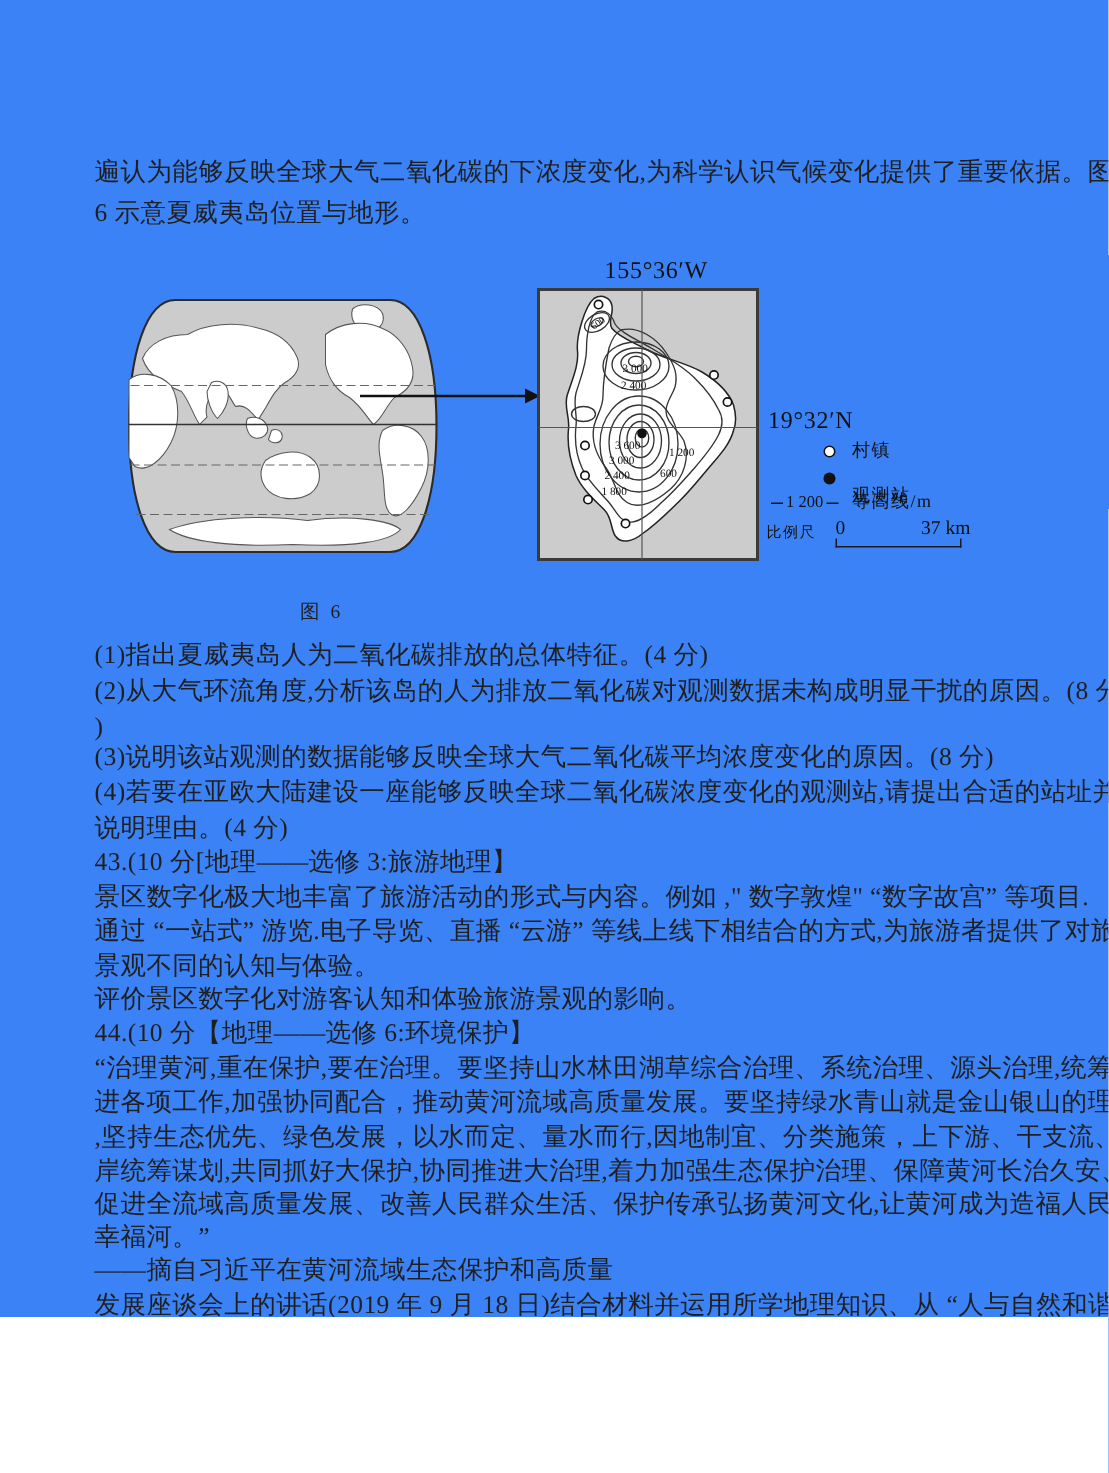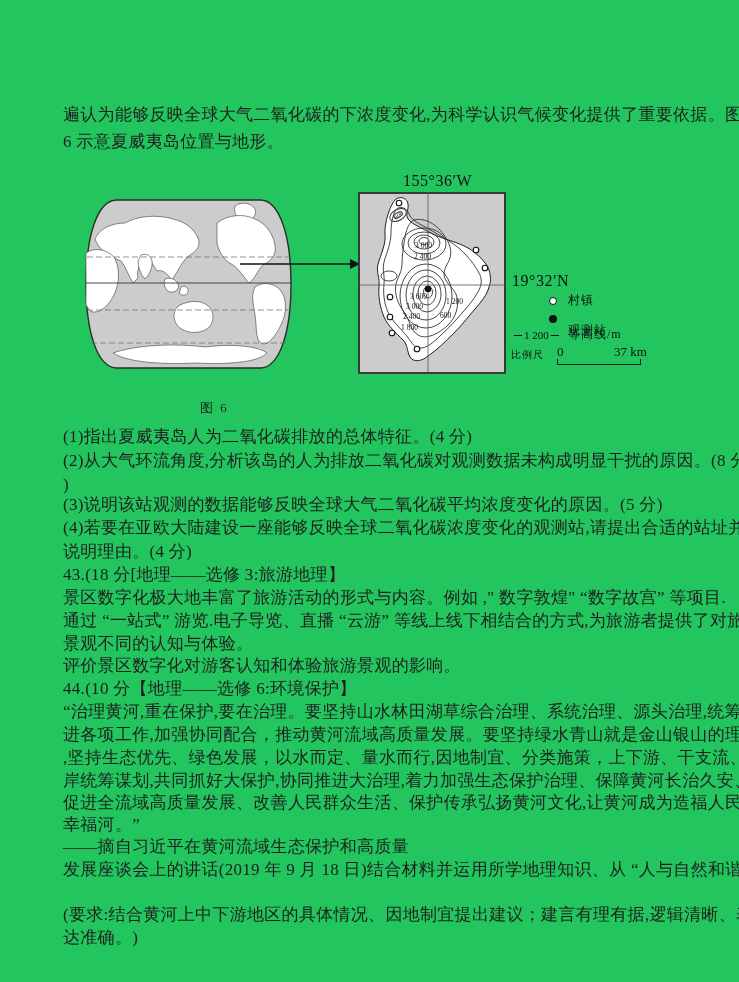--- a/index.html
+++ b/index.html
@@ -1,17 +1,17 @@
 <!DOCTYPE html>
 <html><head>
 <meta charset="utf-8">
 <style>
   html,body{margin:0;padding:0;background:#ffffff;}
   #page{
-    position:relative;width:739px;height:982px;background:#22c55e;overflow:hidden;
+    position:relative;width:739px;height:878px;background:#3b82f6;overflow:hidden;
     font-family:"Liberation Serif","DejaVu Serif",serif;color:#1f1f1f;
   }
   .ln{
     position:absolute;left:63px;font-size:17px;line-height:21px;
     white-space:nowrap;letter-spacing:0.3px;color:#1f1f1f;
   }
   .caption{position:absolute;left:200px;top:399px;font-size:13px;letter-spacing:2px;}
   svg text{font-family:"Liberation Serif","DejaVu Serif",serif;}
   .maplabel{position:absolute;font-size:16px;letter-spacing:0.5px;color:#111;}
   .legend-label{position:absolute;font-size:12px;letter-spacing:1px;color:#111;}
@@ -133,25 +133,25 @@
   <div class="legend-label" style="left:511px;top:348px;font-size:10px">比例尺</div>
   <div class="scale-num" style="left:557px;top:344px">0</div>
   <div class="scale-num" style="left:614px;top:344px">37 km</div>
   <div class="scalebar" style="left:557px;top:359px"></div>
 
   <div class="caption">图 6</div>
 
   <div class="ln" style="top:426px">(1)指出夏威夷岛人为二氧化碳排放的总体特征。(4 分)</div>
   <div class="ln" style="top:450px">(2)从大气环流角度,分析该岛的人为排放二氧化碳对观测数据未构成明显干扰的原因。(8 分</div>
   <div class="ln" style="top:474px">)</div>
-  <div class="ln" style="top:494px">(3)说明该站观测的数据能够反映全球大气二氧化碳平均浓度变化的原因。(5 分)</div>
+  <div class="ln" style="top:494px">(3)说明该站观测的数据能够反映全球大气二氧化碳平均浓度变化的原因。(8 分)</div>
   <div class="ln" style="top:517px">(4)若要在亚欧大陆建设一座能够反映全球二氧化碳浓度变化的观测站,请提出合适的站址并</div>
   <div class="ln" style="top:541px">说明理由。(4 分)</div>
 
-  <div class="ln" style="top:564px">43.(18 分[地理——选修 3:旅游地理】</div>
+  <div class="ln" style="top:564px">43.(10 分[地理——选修 3:旅游地理】</div>
   <div class="ln" style="top:587px">景区数字化极大地丰富了旅游活动的形式与内容。例如 ," 数字敦煌" “数字故宫” 等项目.</div>
   <div class="ln" style="top:610px">通过 “一站式” 游览.电子导览、直播 “云游” 等线上线下相结合的方式,为旅游者提供了对旅游</div>
   <div class="ln" style="top:655px">评价景区数字化对游客认知和体验旅游景观的影响。</div>
   <div class="ln" style="top:633px">景观不同的认知与体验。</div>
 
   <div class="ln" style="top:678px">44.(10 分【地理——选修 6:环境保护】</div>
   <div class="ln" style="top:701px">“治理黄河,重在保护,要在治理。要坚持山水林田湖草综合治理、系统治理、源头治理,统筹推</div>
   <div class="ln" style="top:724px">进各项工作,加强协同配合，推动黄河流域高质量发展。要坚持绿水青山就是金山银山的理念</div>
   <div class="ln" style="top:747px">,坚持生态优先、绿色发展，以水而定、量水而行,因地制宜、分类施策，上下游、干支流、左右</div>
   <div class="ln" style="top:770px">岸统筹谋划,共同抓好大保护,协同推进大治理,着力加强生态保护治理、保障黄河长治久安、</div>

